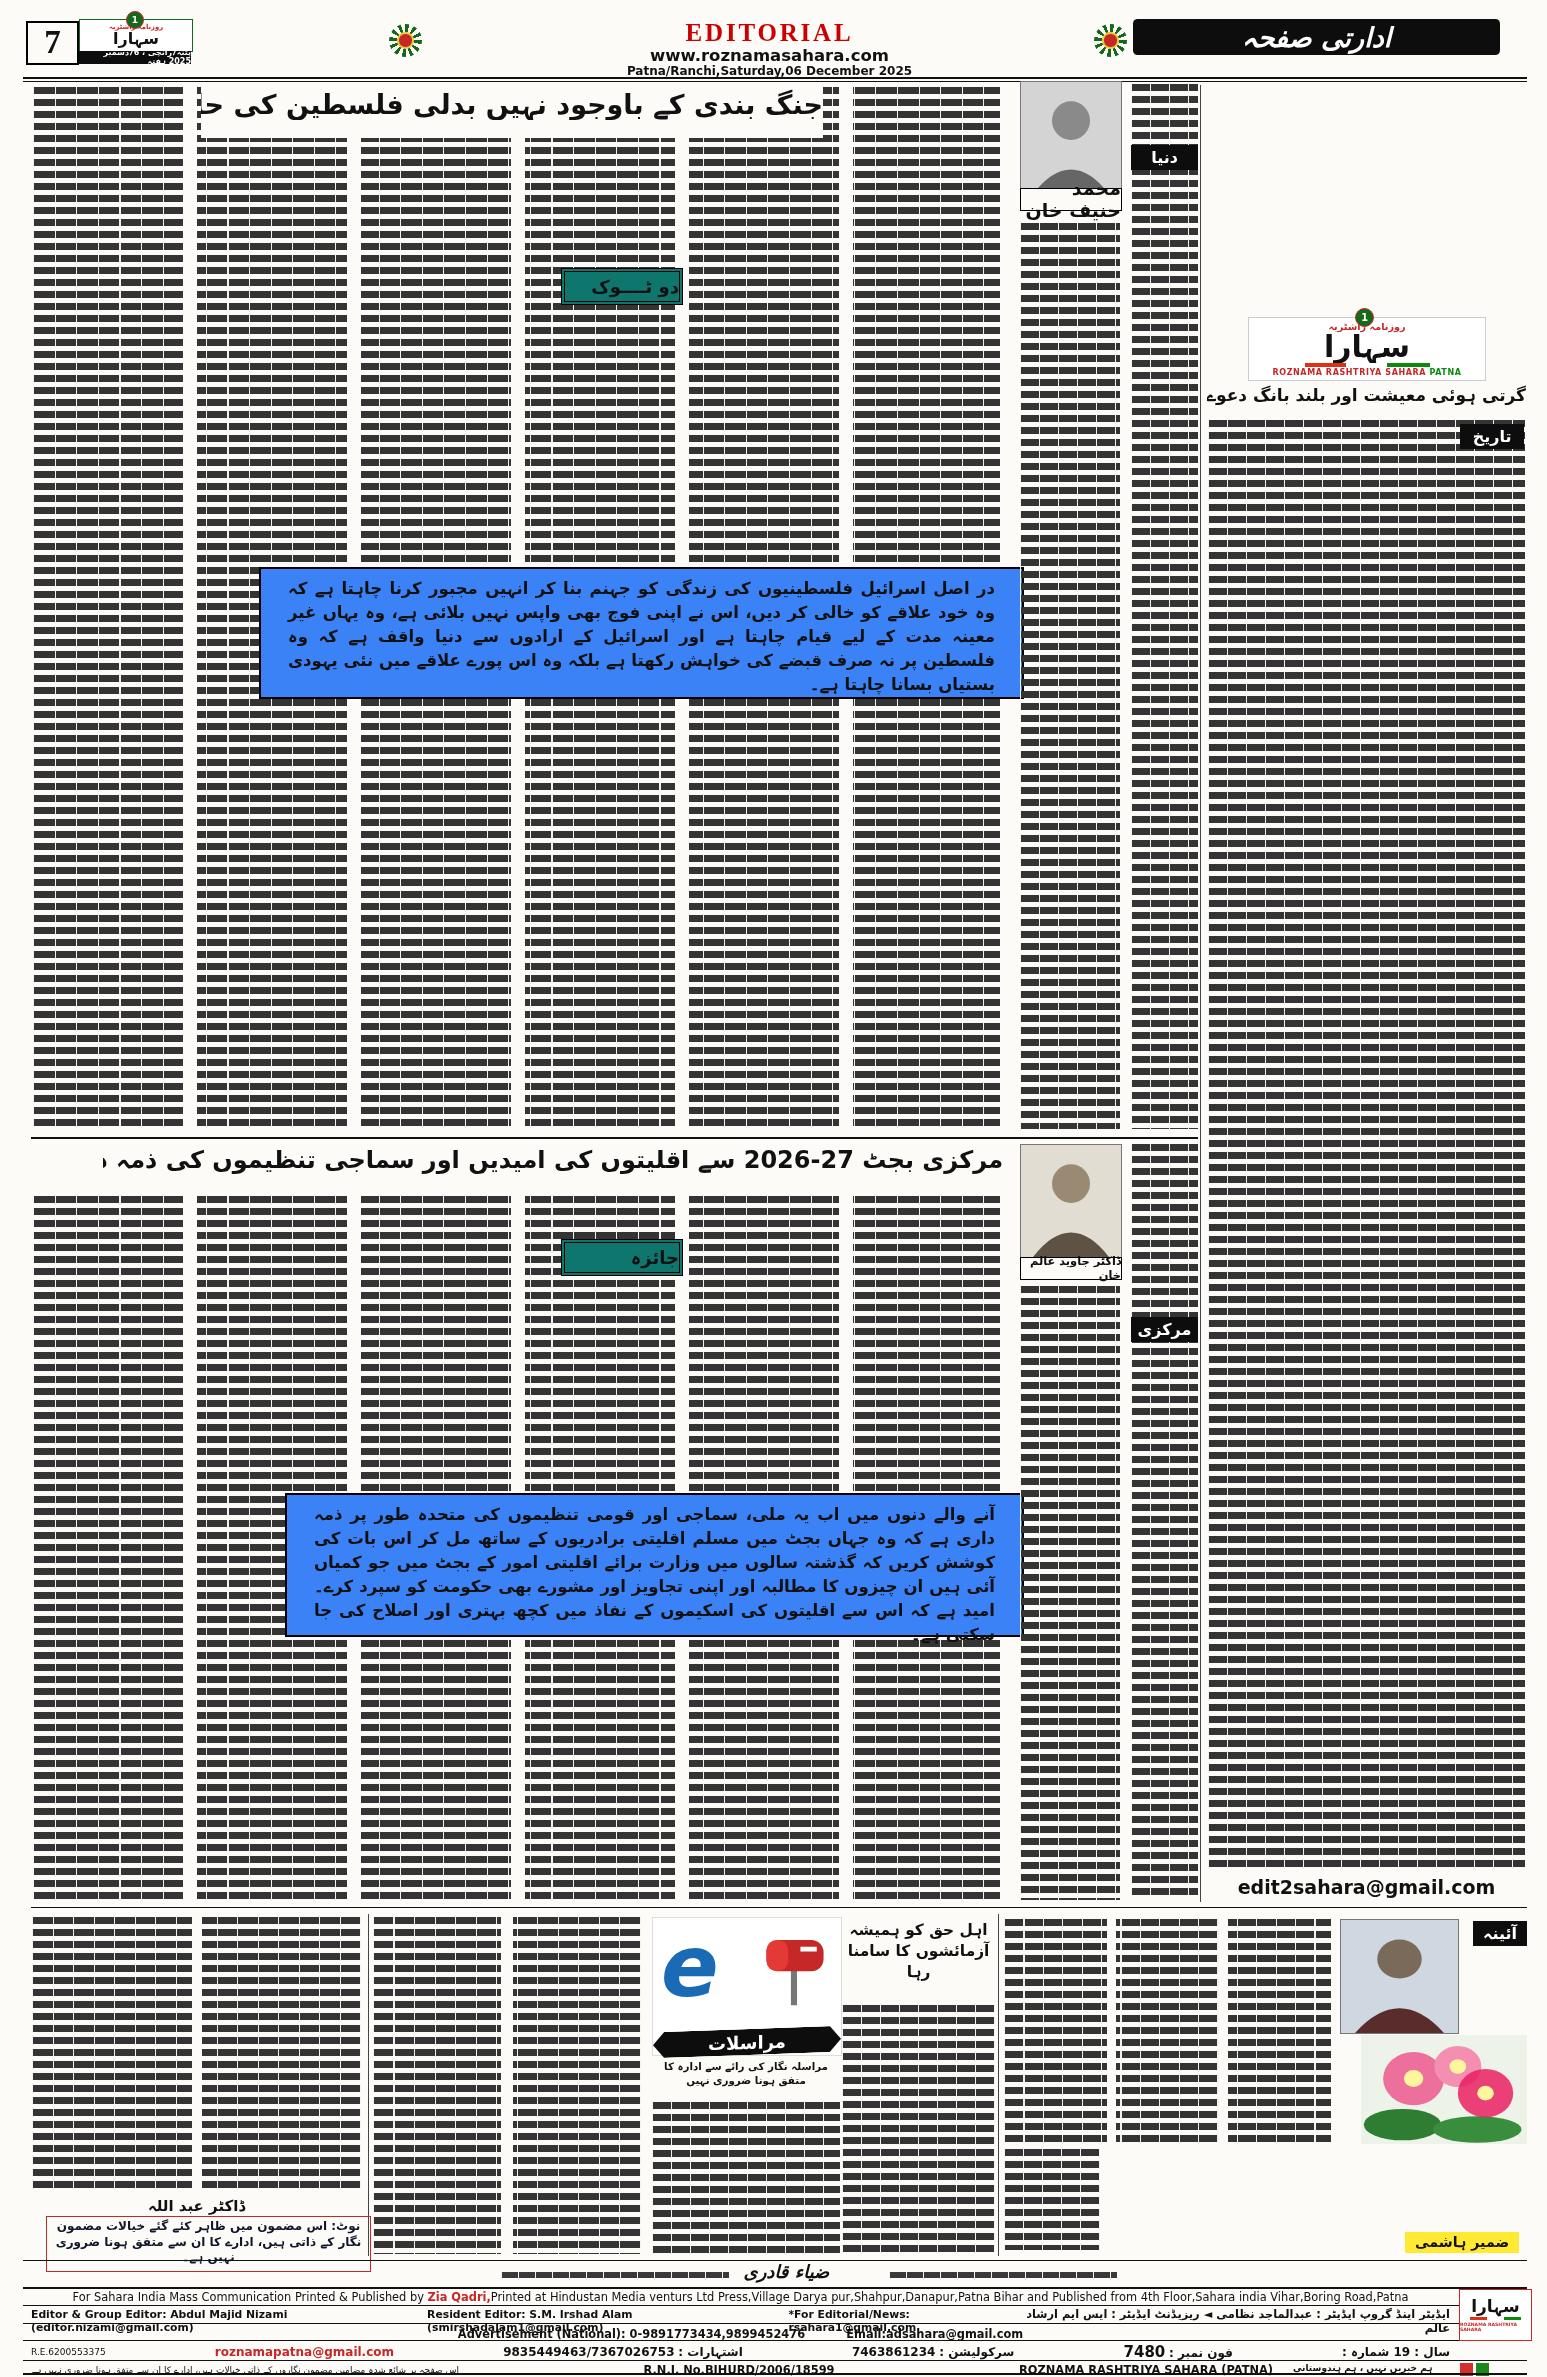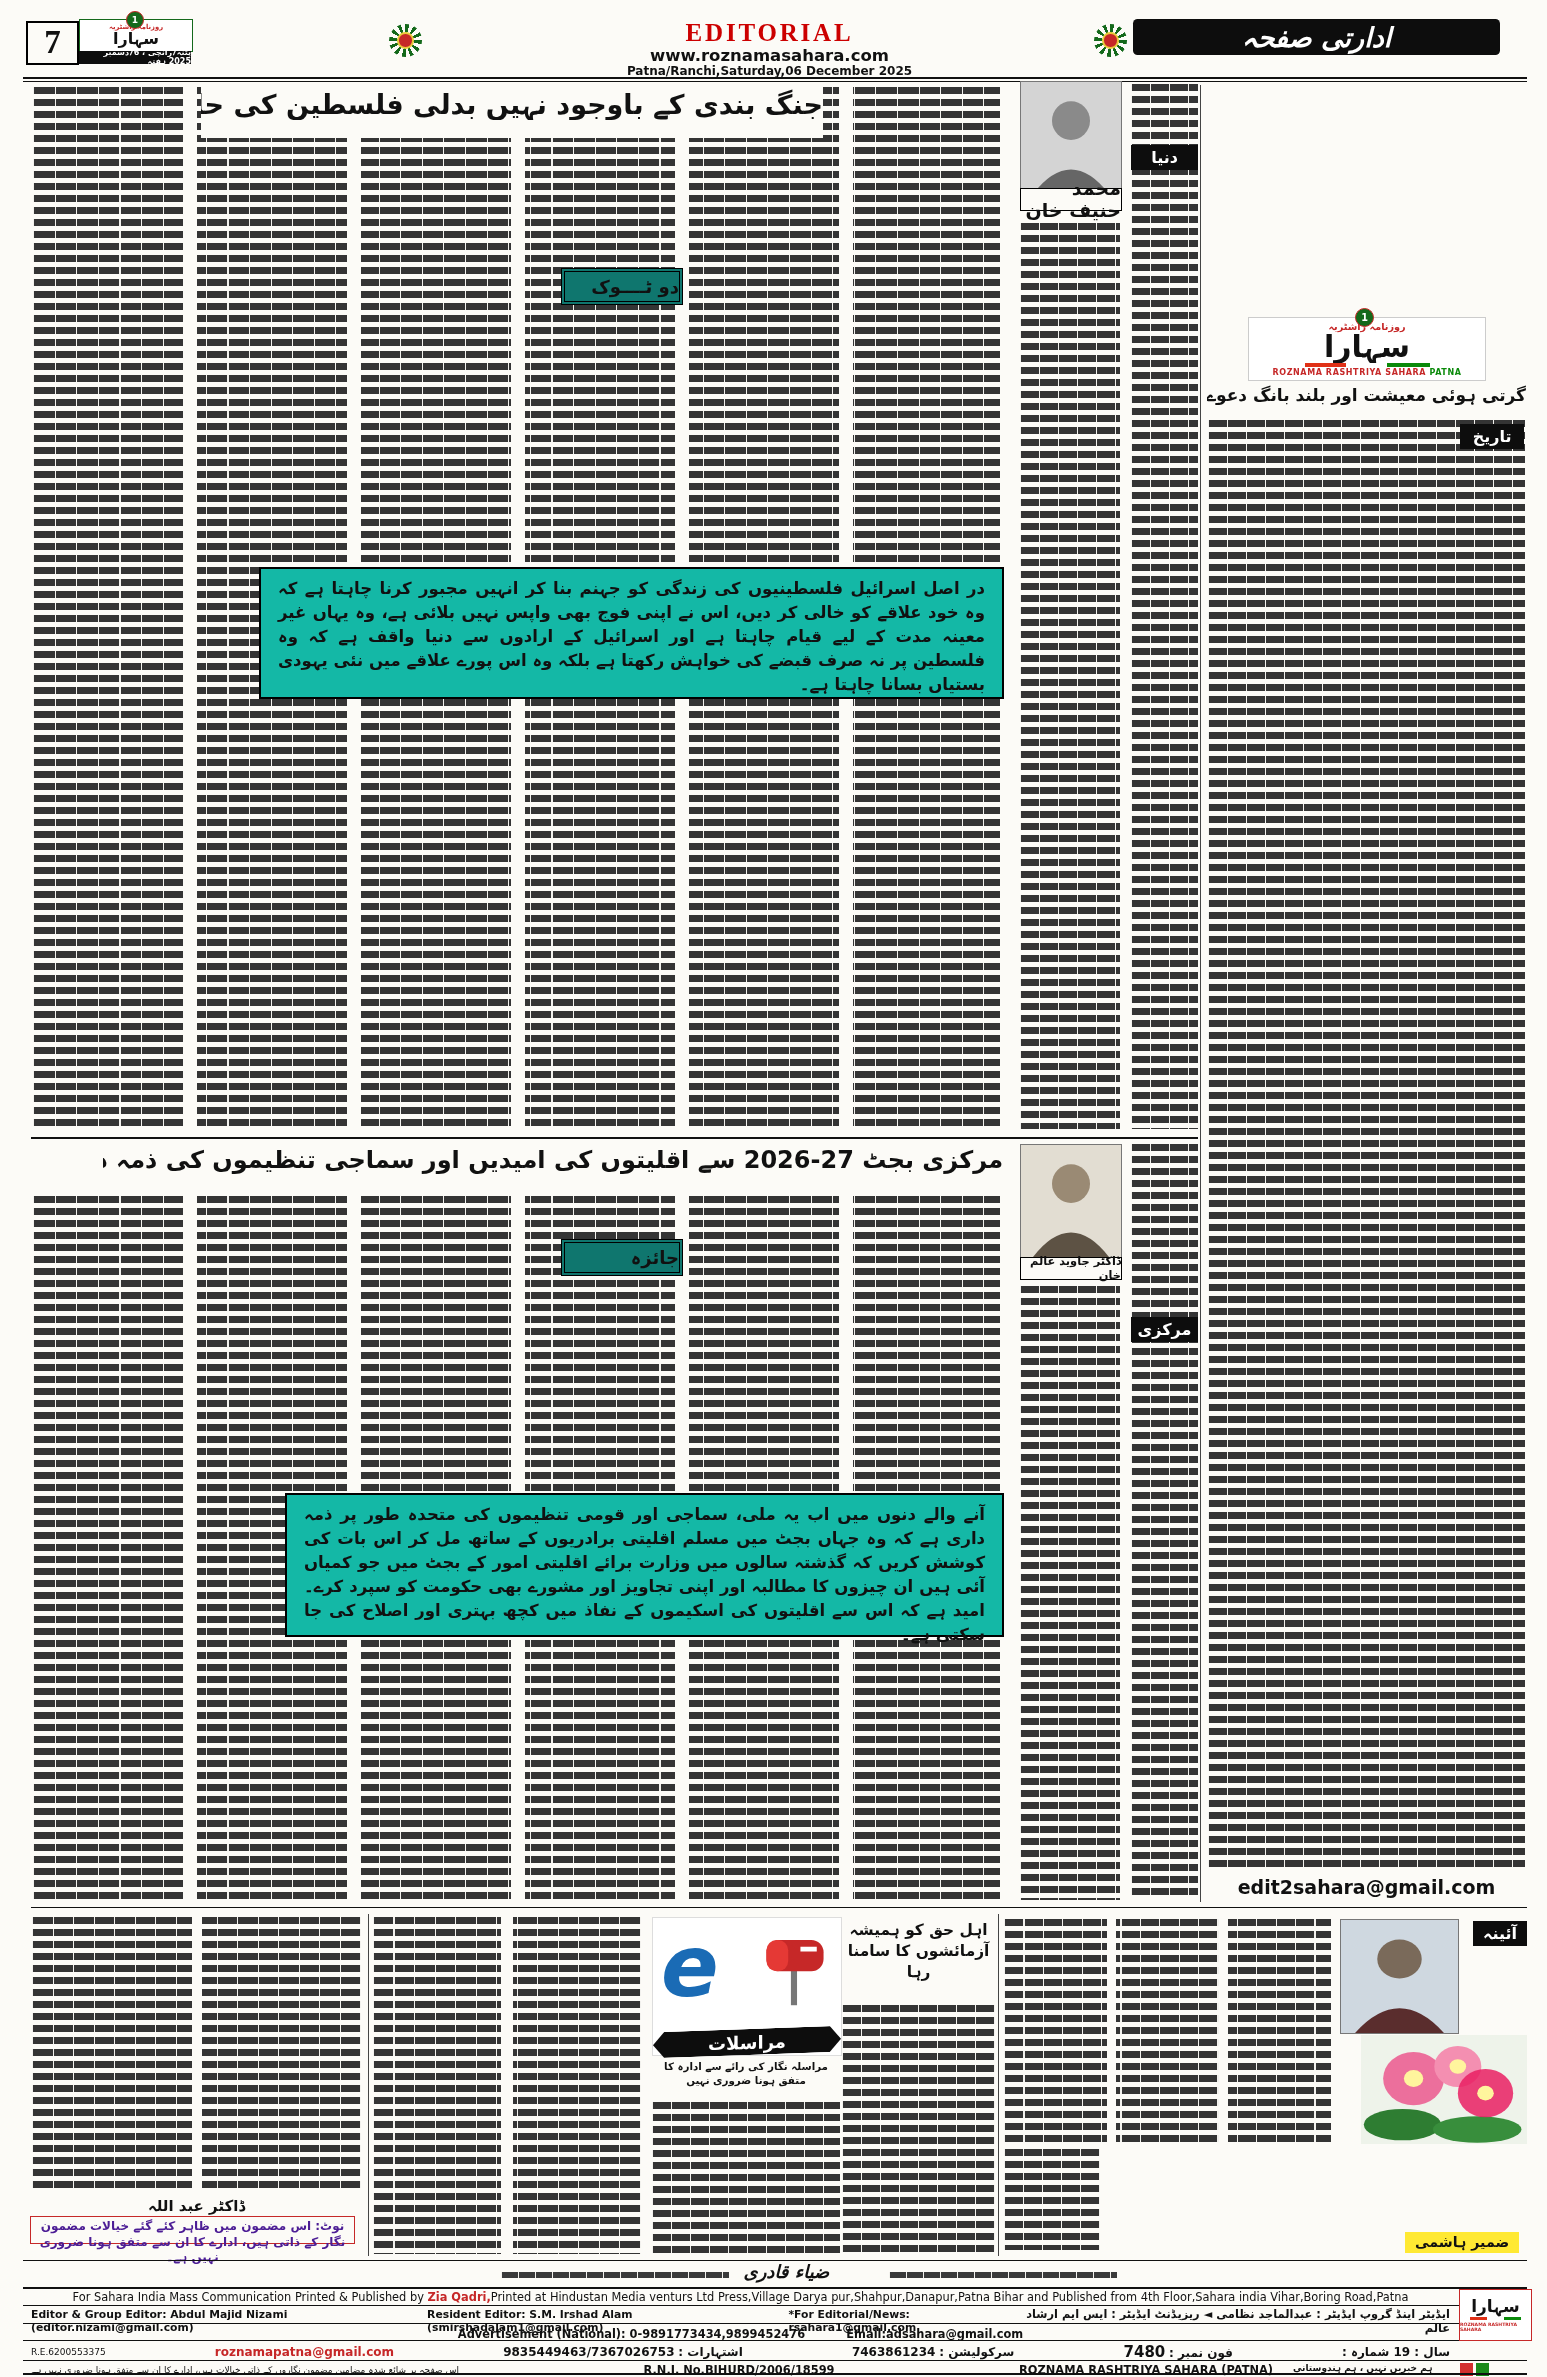--- a/index.html
+++ b/index.html
@@ -7,21 +7,21 @@
   .abs{position:absolute;}
   .rtl{direction:rtl;}
   .c{text-align:center;}
   .b{font-weight:bold;}
   .serif{font-family:"Liberation Serif",serif;}
   .hr{background:#111;}
   .vr{background:#444;}
   .blk{background:#0d0d0d;color:#fff;display:flex;align-items:center;justify-content:center;font-weight:bold;}
   .plate{border:1.7px solid #000;background:#fcfbf7;display:flex;align-items:center;justify-content:center;font-weight:bold;}
   .kick{border:4px double #000;background:#0f766e;display:flex;align-items:center;justify-content:flex-start;font-weight:bold;letter-spacing:3.4px;}
-  .hl{border:2.3px solid #000;background:#14b8a6;font-weight:bold;text-align:justify;padding:8px 17px;line-height:1.45;}
+  .hl{border:2.3px solid #000;background:#3b82f6;font-weight:bold;text-align:justify;padding:8px 27px;line-height:1.45;}
   
   .st6{background-image:
       repeating-linear-gradient(90deg,transparent 0 150px,#fcfbf7 150px 164px),
       repeating-linear-gradient(90deg,rgba(252,251,247,.95) 0 1.1px,transparent 1.1px 21.6px),
       repeating-linear-gradient(180deg,#343434 0 6.8px,transparent 6.8px 12px);}
   .st1{background-image:
       repeating-linear-gradient(90deg,rgba(252,251,247,.95) 0 1.1px,transparent 1.1px 19px),
       repeating-linear-gradient(180deg,#343434 0 6.8px,transparent 6.8px 12px);}
   .st2a{background-image:
       repeating-linear-gradient(90deg,transparent 0 160px,#fcfbf7 160px 170px),
@@ -161,21 +161,21 @@
   <div class="abs blk rtl" style="left:1131px;top:1317px;width:67px;height:25px;font-size:16px">
       <span>مرکزی</span>
     </div>
 
   <div class="abs hr" style="left:31px;top:1907px;width:1496px;height:1.1px"></div>
   <div class="abs vr" style="left:368px;top:1914px;width:1.1px;height:342px"></div>
   <div class="abs vr" style="left:998px;top:1914px;width:1.1px;height:342px"></div>
 
   <div class="abs st2a" style="left:32px;top:1917px;width:329px;height:276px"></div>
   <div class="abs c rtl b" style="left:32px;top:2197px;width:329px;font-size:15px"><span>ڈاکٹر عبد اللہ</span></div>
-  <div class="abs c rtl b" style="left:30px;top:2216px;width:325px;height:28px;border:1.7px solid #c62828;color:#4c1d95;font-size:12px;line-height:1.3;padding-top:2.3px;box-sizing:border-box"><span>نوٹ: اس مضمون میں ظاہر کئے گئے خیالات مضمون نگار کے ذاتی ہیں، ادارے کا ان سے متفق ہونا ضروری نہیں ہے۔</span></div>
+  <div class="abs c rtl b" style="left:46px;top:2216px;width:325px;height:56px;border:1.7px solid #c62828;color:#0f172a;font-size:12px;line-height:1.3;padding-top:2.3px;box-sizing:border-box"><span>نوٹ: اس مضمون میں ظاہر کئے گئے خیالات مضمون نگار کے ذاتی ہیں، ادارے کا ان سے متفق ہونا ضروری نہیں ہے۔</span></div>
 
   <div class="abs st2b" style="left:373px;top:1917px;width:268px;height:337px"></div>
 
   <div class="abs" style="left:652px;top:1917px;width:188px;height:137px;background:#fff;border:0.6px solid #ddd">
     <span class="abs b" style="left:8px;top:5.7px;font-size:85px;line-height:1;color:#1a6bb5;font-style:italic">e</span>
     <svg class="abs" style="left:108px;top:8px" width="68" height="85" viewBox="0 0 100 120">
       <rect x="44" y="58" width="9" height="56" fill="#777"></rect>
       <rect x="8" y="18" width="84" height="46" rx="18" fill="#c62828"></rect>
       <rect x="8" y="18" width="32" height="46" rx="15" fill="#e53935"></rect>
       <rect x="58" y="28" width="24" height="7" fill="#fff"></rect>

